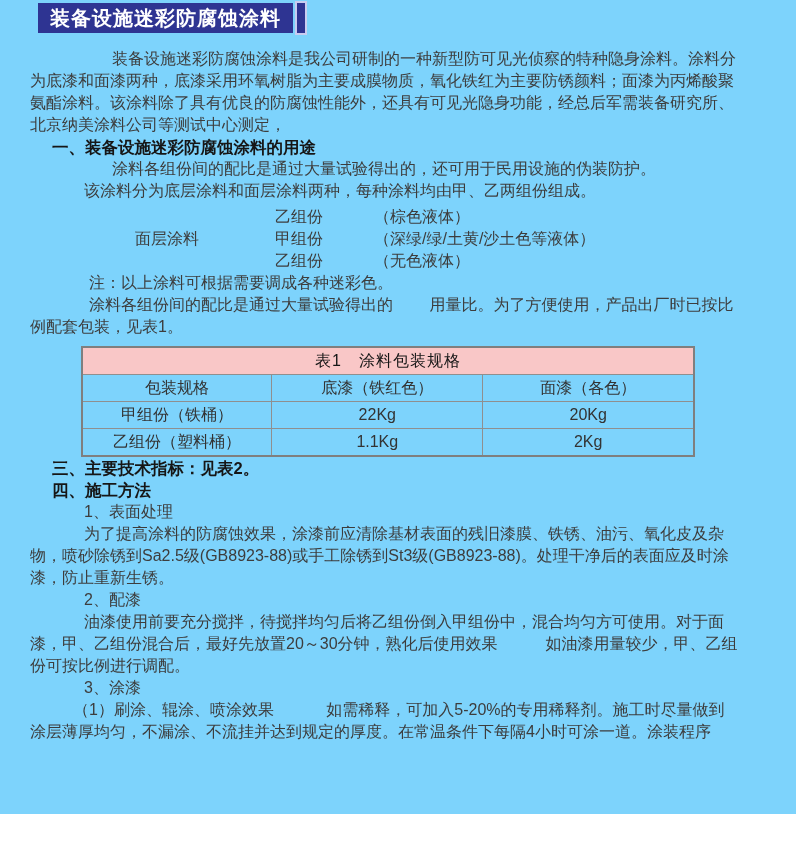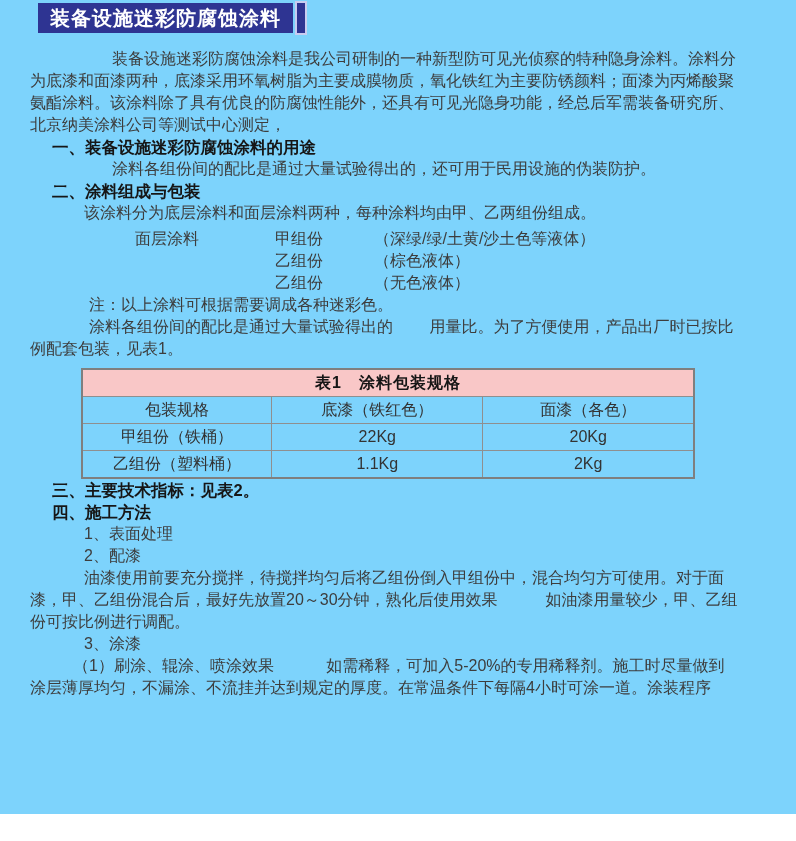--- a/index.html
+++ b/index.html
@@ -62,21 +62,21 @@
     border:2px solid #7f7f7f;
     font-size:16px;color:#333333;
   }
   table.spec td{
     border:1px solid var(--border-grey,#8f8f8f);
     text-align:center;vertical-align:middle;
     height:27px;padding:0 4px;
   }
   td.t-title{
     background:var(--header-pink,#f9c7c7);
-    font-weight:bold;color:#161616;height:26px;
+    font-weight:normal;color:#161616;height:26px;
     letter-spacing:1px;
   }
   .col-1{width:31%;}
   .col-2{width:34.5%;}
   .col-3{width:34.5%;}
   tr.last-row td{height:28px;}
 </style>
 </head>
 <body>
 
@@ -85,29 +85,28 @@
   <div class="banner-box">装备设施迷彩防腐蚀涂料</div>
   <div class="banner-bar"></div>
 
   <div class="content">
 
     <p class="para indent-intro">装备设施迷彩防腐蚀涂料是我公司研制的一种新型防可见光侦察的特种隐身涂料。涂料分为底漆和面漆两种，底漆采用环氧树脂为主要成膜物质，氧化铁红为主要防锈颜料；面漆为丙烯酸聚氨酯涂料。该涂料除了具有优良的防腐蚀性能外，还具有可见光隐身功能，经总后军需装备研究所、北京纳美涂料公司等测试中心测定，</p>
 
     <h2 class="heading mt-h1">一、装备设施迷彩防腐蚀涂料的用途</h2>
     <p class="para indent-use">涂料各组份间的配比是通过大量试验得出的，还可用于民用设施的伪装防护。</p>
 
-    <h2 class="heading mt-h2">二、涂料组成与包装</h2>
     <p class="para indent-body">该涂料分为底层涂料和面层涂料两种，每种涂料均由甲、乙两组份组成。</p>
 
     <div class="components">
       <div class="comp-row">
-        <span class="c-group">面层涂料</span><span class="c-part">甲组份</span><span class="c-desc">（深绿/绿/土黄/沙土色等液体）</span>
+        <span class="c-group"></span><span class="c-part">乙组份</span><span class="c-desc">（棕色液体）</span>
       </div>
       <div class="comp-row">
-        <span class="c-group"></span><span class="c-part">乙组份</span><span class="c-desc">（棕色液体）</span>
+        <span class="c-group">面层涂料</span><span class="c-part">甲组份</span><span class="c-desc">（深绿/绿/土黄/沙土色等液体）</span>
       </div>
       <div class="comp-row">
         <span class="c-group"></span><span class="c-part">乙组份</span><span class="c-desc">（无色液体）</span>
       </div>
     </div>
 
     <p class="para indent-note">注：以上涂料可根据需要调成各种迷彩色。</p>
     <p class="para indent-ratio">涂料各组份间的配比是通过大量试验得出的　　 用量比。为了方便使用，产品出厂时已按比例配套包装，见表1。</p>
 
     <table class="spec">
@@ -130,20 +129,21 @@
           <td>1.1Kg</td>
           <td>2Kg</td>
         </tr>
       </tbody>
     </table>
 
     <h2 class="heading mt-h3">三、主要技术指标：见表2。</h2>
     <h2 class="heading">四、施工方法</h2>
 
     <p class="para step-title">1、表面处理</p>
+    <p class="para indent-body">为了提高涂料的防腐蚀效果，涂漆前应清除基材表面的残旧漆膜、铁锈、油污、氧化皮及杂物，喷砂除锈到Sa2.5级(GB8923-88)或手工除锈到St3级(GB8923-88)。处理干净后的表面应及时涂漆，防止重新生锈。</p>
 
     <p class="para step-title">2、配漆</p>
     <p class="para indent-body">油漆使用前要充分搅拌，待搅拌均匀后将乙组份倒入甲组份中，混合均匀方可使用。对于面漆，甲、乙组份混合后，最好先放置20～30分钟，熟化后使用效果　　　如油漆用量较少，甲、乙组份可按比例进行调配。</p>
 
     <p class="para step-title">3、涂漆</p>
     <p class="para indent-sub">（1）刷涂、辊涂、喷涂效果　　　 如需稀释，可加入5-20%的专用稀释剂。施工时尽量做到涂层薄厚均匀，不漏涂、不流挂并达到规定的厚度。在常温条件下每隔4小时可涂一道。涂装程序</p>
 
   </div>
 </div>
 

